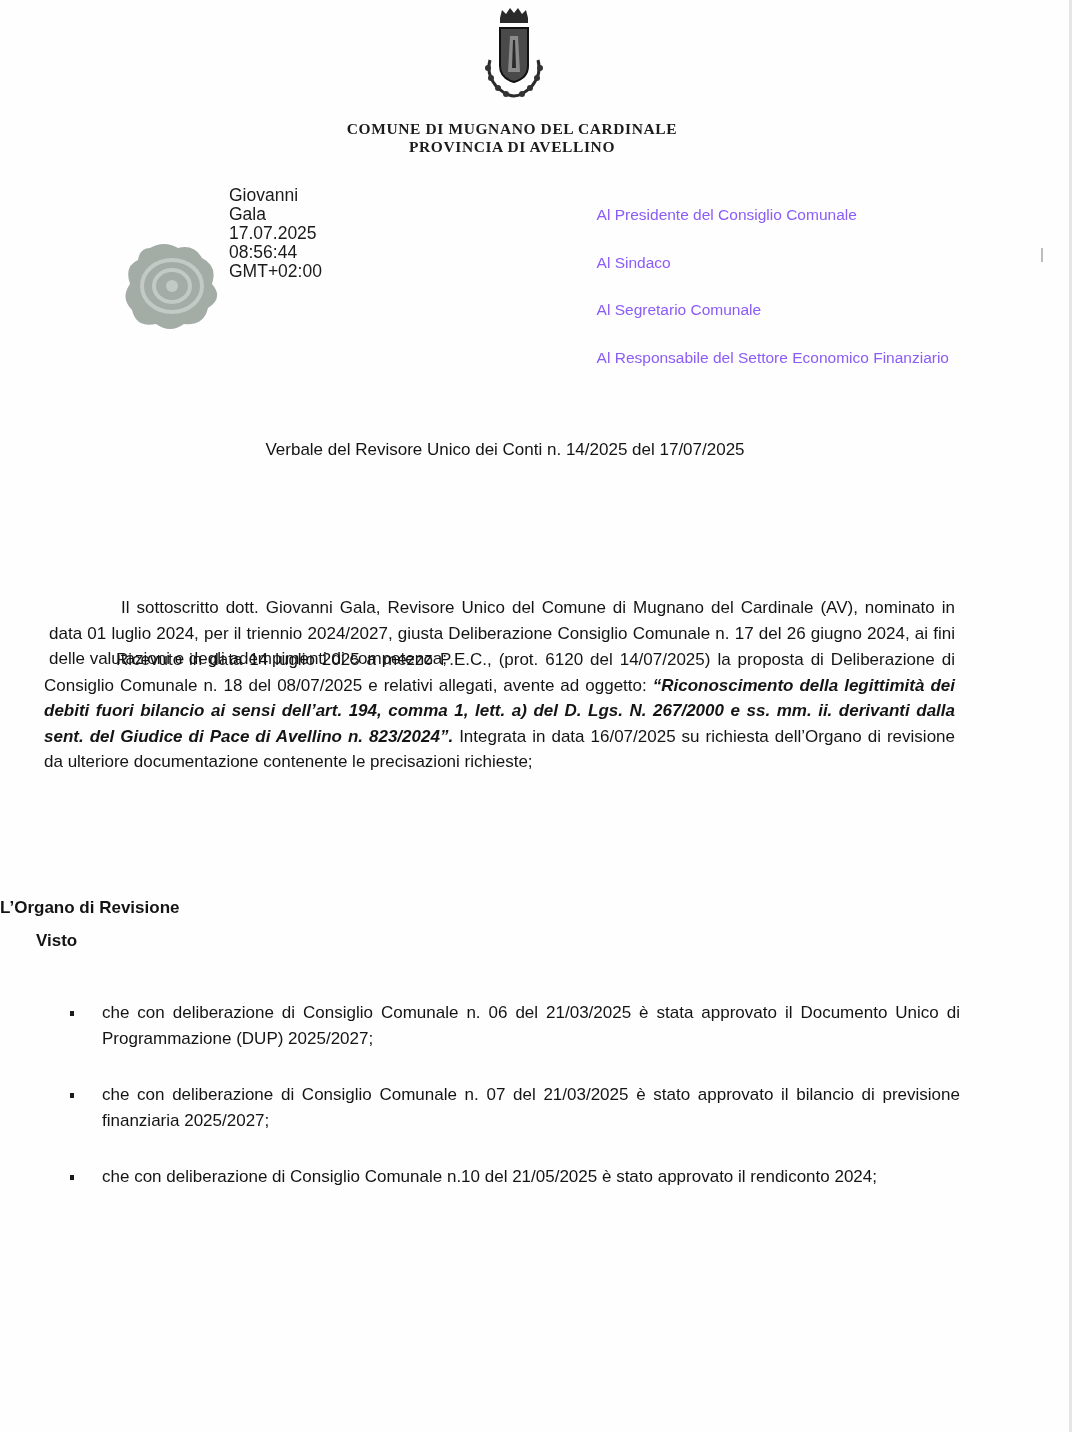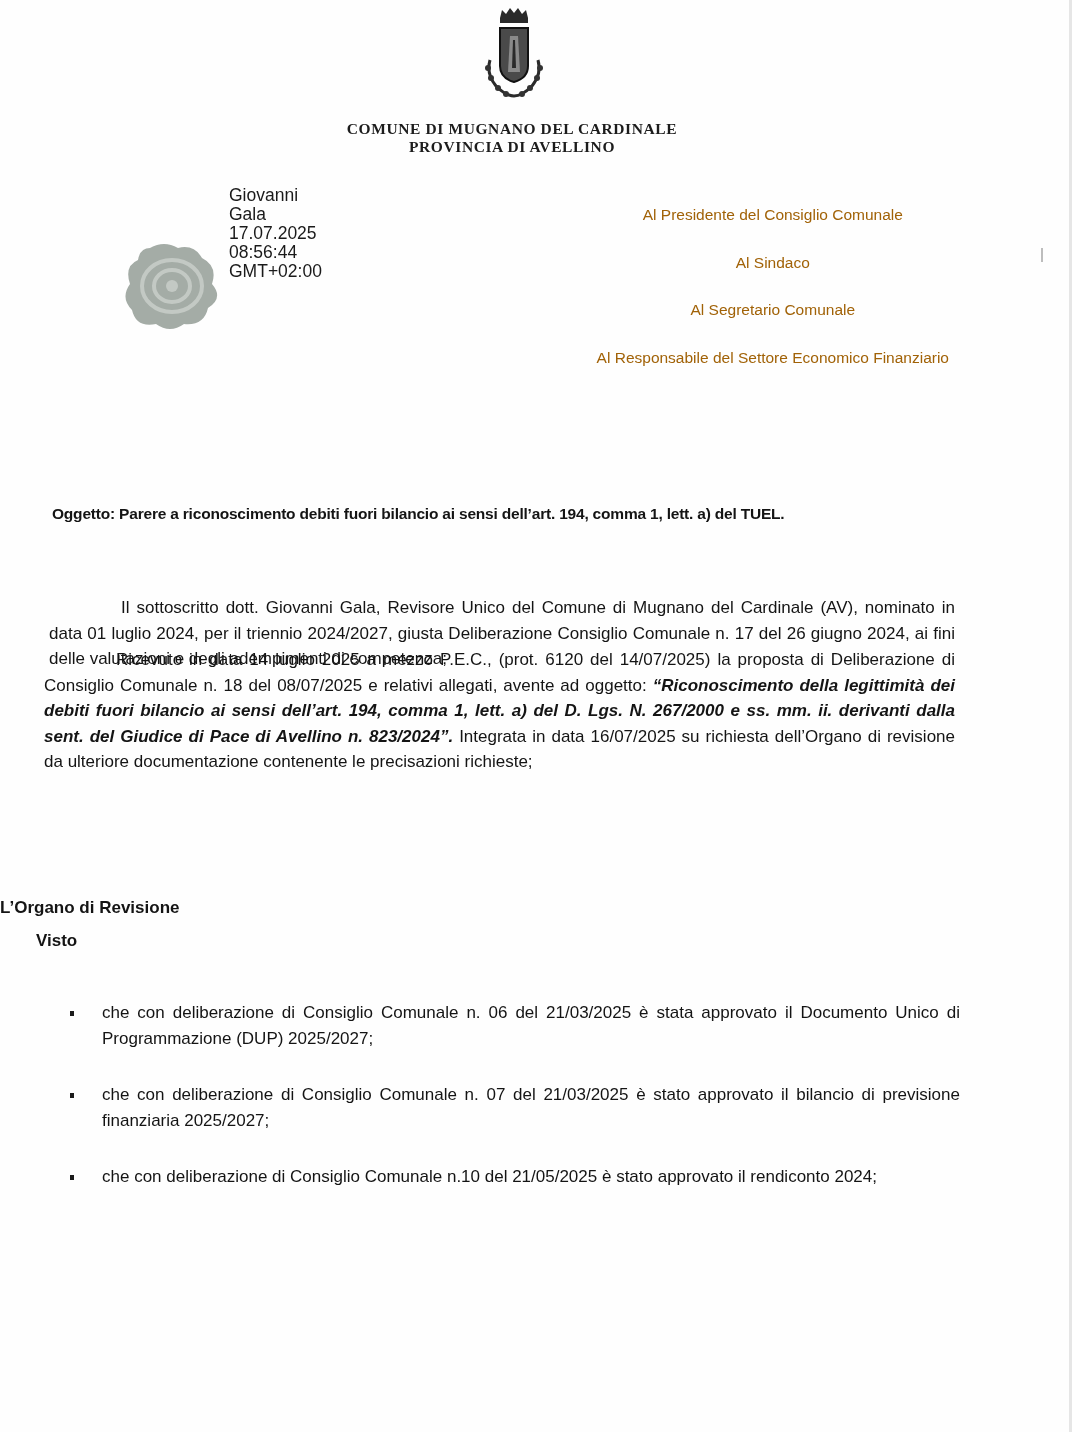--- a/index.html
+++ b/index.html
@@ -14,21 +14,21 @@
   .emblem { position:absolute; left:472px; top:4px; width:84px; height:100px; }
   .org-header { position:absolute; left:0; top:120px; width:1024px; text-align:center;
     font-family:"Liberation Serif", "DejaVu Serif", serif; font-weight:bold; font-size:15.5px;
     letter-spacing:0.6px; line-height:18px; color:#1c1c1c; }
   .org-header div { margin-left:0; }
 
   .seal { position:absolute; left:120px; top:240px; width:106px; height:92px; }
   .signature { position:absolute; left:229px; top:186px; font-size:17.5px; line-height:19px; color:#1a1a1a; }
   .signature div { white-space:nowrap; }
 
-  .recipients { position:absolute; right:123px; top:204px; text-align:center; font-size:15.5px; color:#a16207; }
+  .recipients { position:absolute; right:123px; top:204px; text-align:left; font-size:15.5px; color:#8b5cf6; }
   .recipients div { height:47.5px; line-height:22px; white-space:nowrap; }
 
   .verbale-title { position:absolute; left:0; top:440px; width:1010px; text-align:center; font-size:17px; }
   .subject { position:absolute; left:52px; top:505px; font-size:15.5px; font-weight:bold; white-space:nowrap; letter-spacing:-0.2px; }
 
   .para { position:absolute; left:44px; width:911px; font-size:17px; line-height:25.5px; text-align:justify; }
   .para p { margin:0; text-indent:72px; text-align:justify; }
   .p1 { top:551px; left:49px; width:906px;margin-top:44px; }
   .p2 { top:647px; }
   .p3 { top:819px; left:38px; width:916px; }
@@ -89,21 +89,21 @@
     <div>GMT+02:00</div>
   </div>
 
   <div class="recipients">
     <div>Al Presidente del Consiglio Comunale</div>
     <div>Al Sindaco</div>
     <div>Al Segretario Comunale</div>
     <div>Al Responsabile del Settore Economico Finanziario</div>
   </div>
 
-  <div class="subject">Oggetto: Parere a riconoscimento debiti fuori bilancio ai sensi dell’art. 194, comma 1, lett. a) del TUEL.</div>
+  <div class="verbale-title">Verbale del Revisore Unico dei Conti n. 14/2025 del 17/07/2025</div>
 
   <div class="para p1">
     <p>Il sottoscritto dott. Giovanni Gala, Revisore Unico del Comune di Mugnano del Cardinale (AV), nominato in data 01 luglio 2024, per il triennio 2024/2027, giusta Deliberazione Consiglio Comunale n. 17 del 26 giugno 2024, ai fini delle valutazioni e degli adempimenti di competenza;</p>
   </div>
 
   <div class="para p2">
     <p><span>Ricevuto in data 14 luglio 2025 a mezzo P.E.C., (prot. 6120 del 14/07/2025) la proposta di Deliberazione di Consiglio Comunale n. 18 del 08/07/2025 e relativi allegati, avente ad oggetto: </span><span class="bi">“Riconoscimento della legittimità dei debiti fuori bilancio ai sensi dell’art. 194, comma 1, lett. a) del D. Lgs. N. 267/2000 e ss. mm. ii. derivanti dalla sent. del Giudice di Pace di Avellino n. 823/2024”.</span><span> Integrata in data 16/07/2025 su richiesta dell’Organo di revisione da ulteriore documentazione contenente le precisazioni richieste;</span></p>
   </div>
 
 

